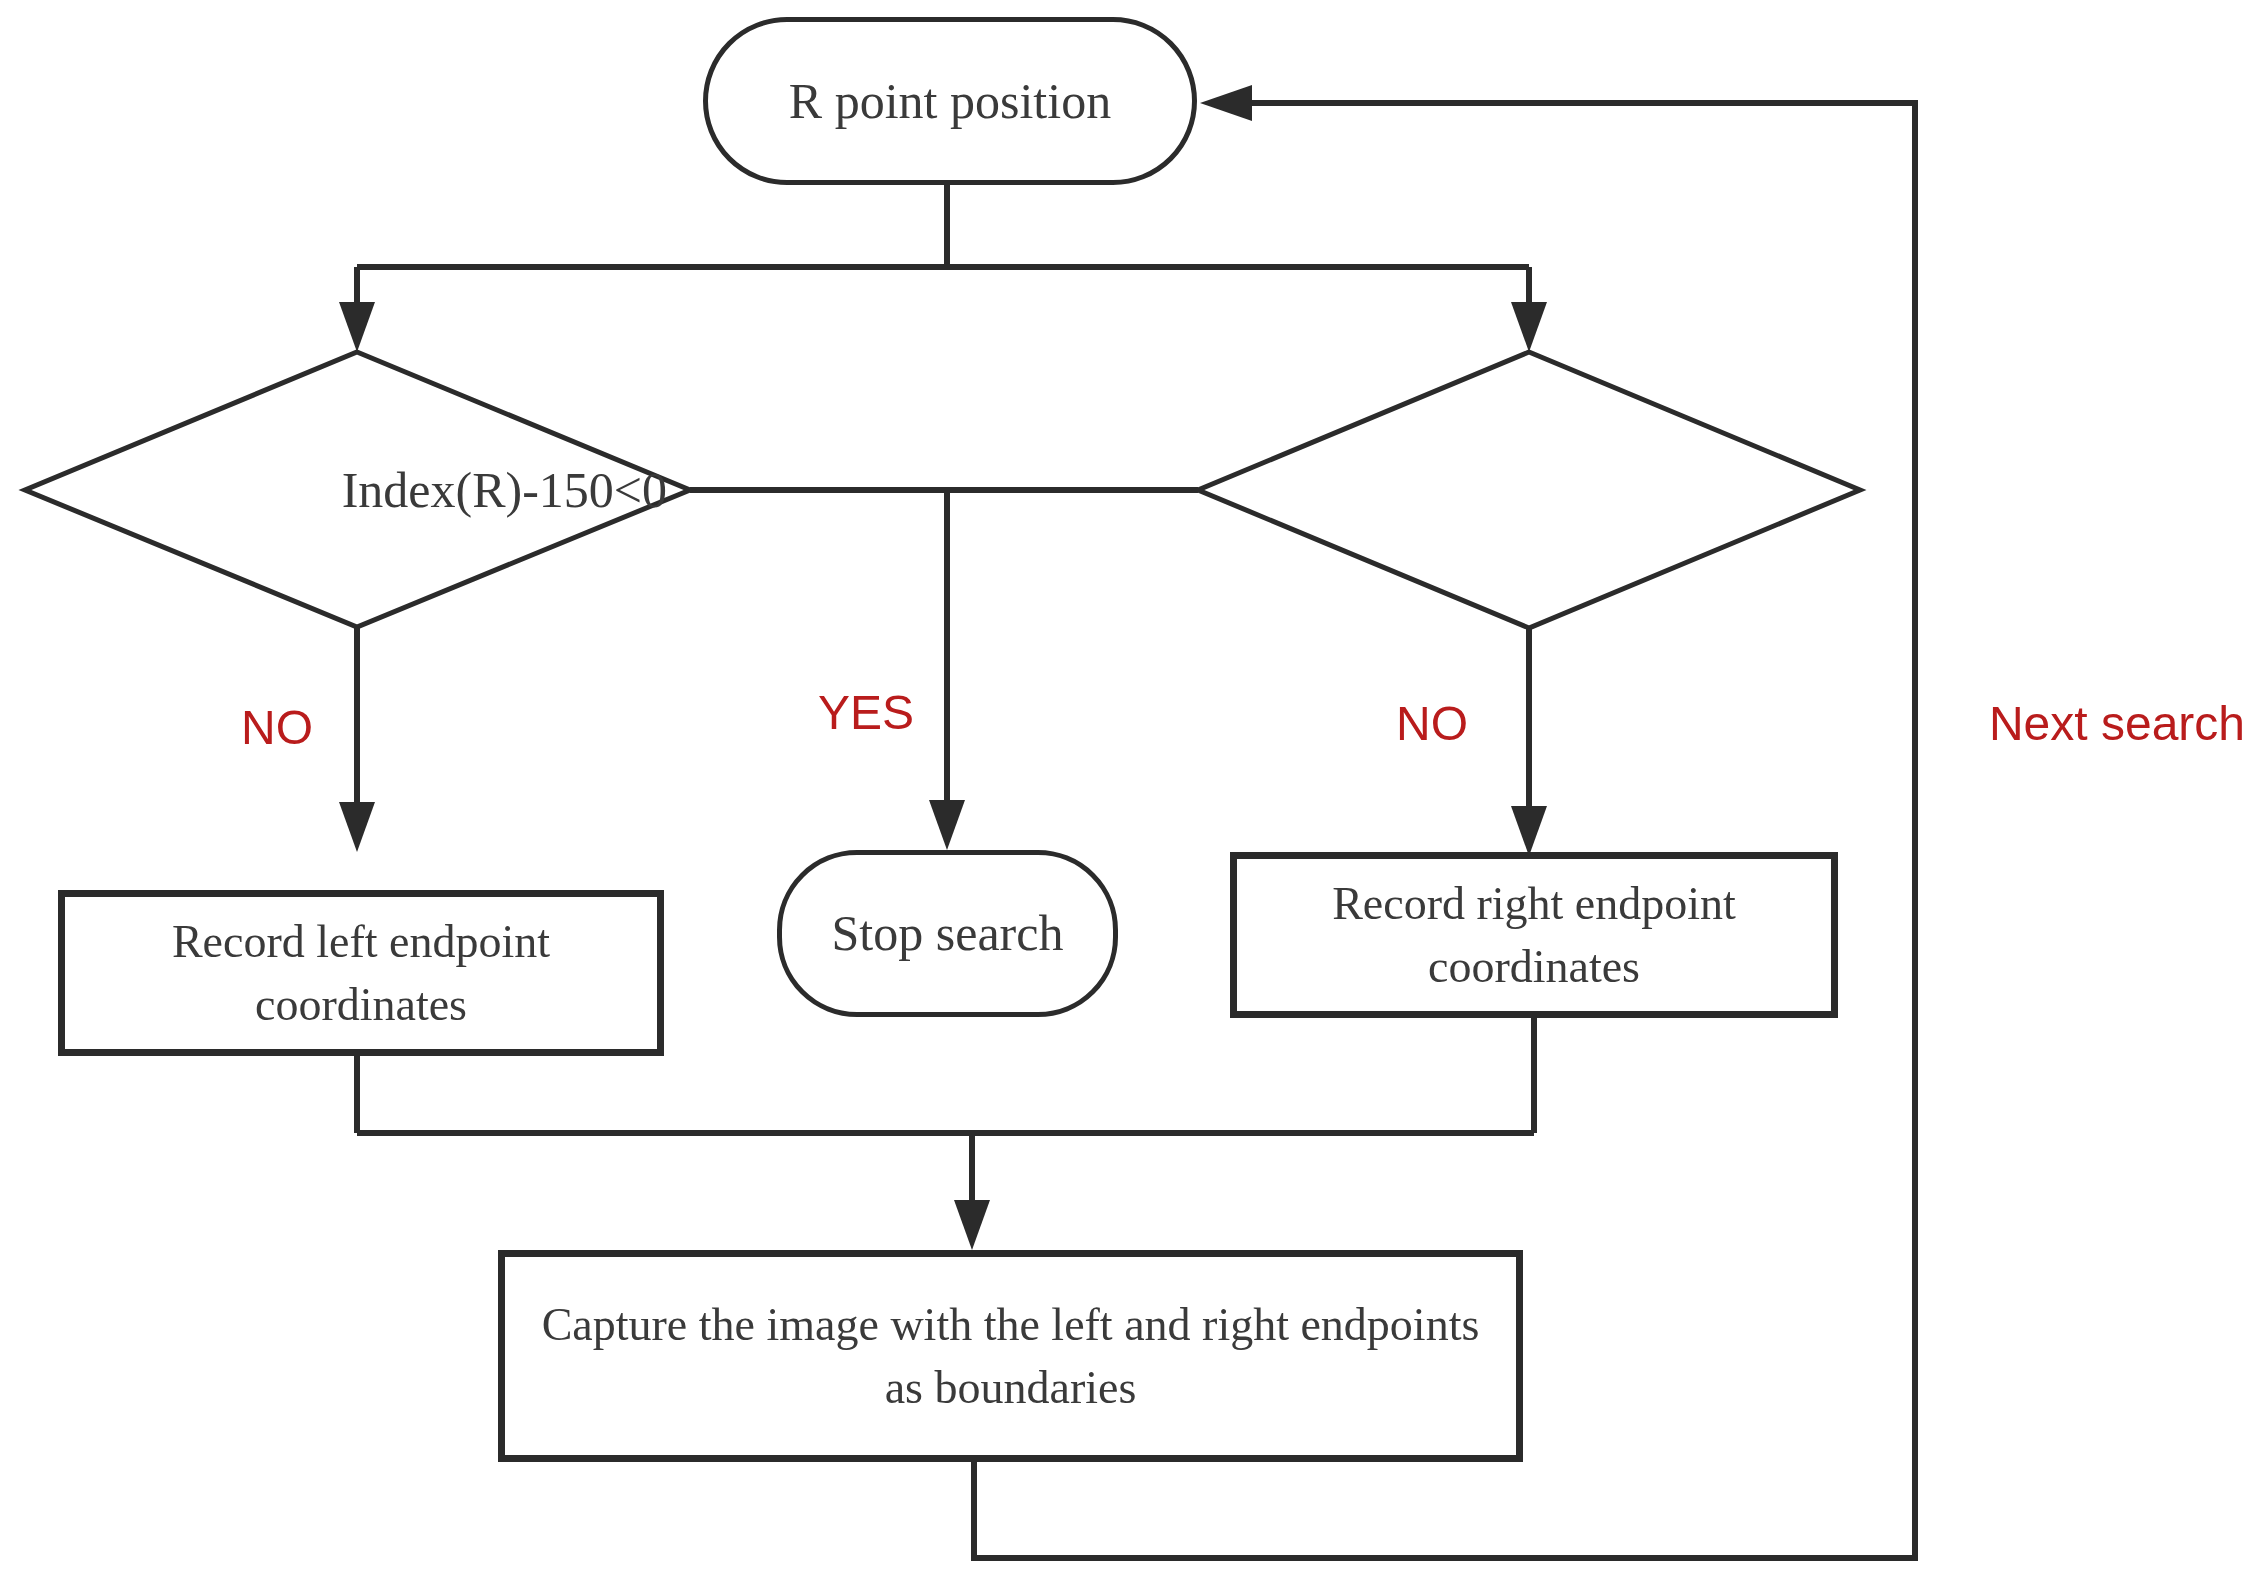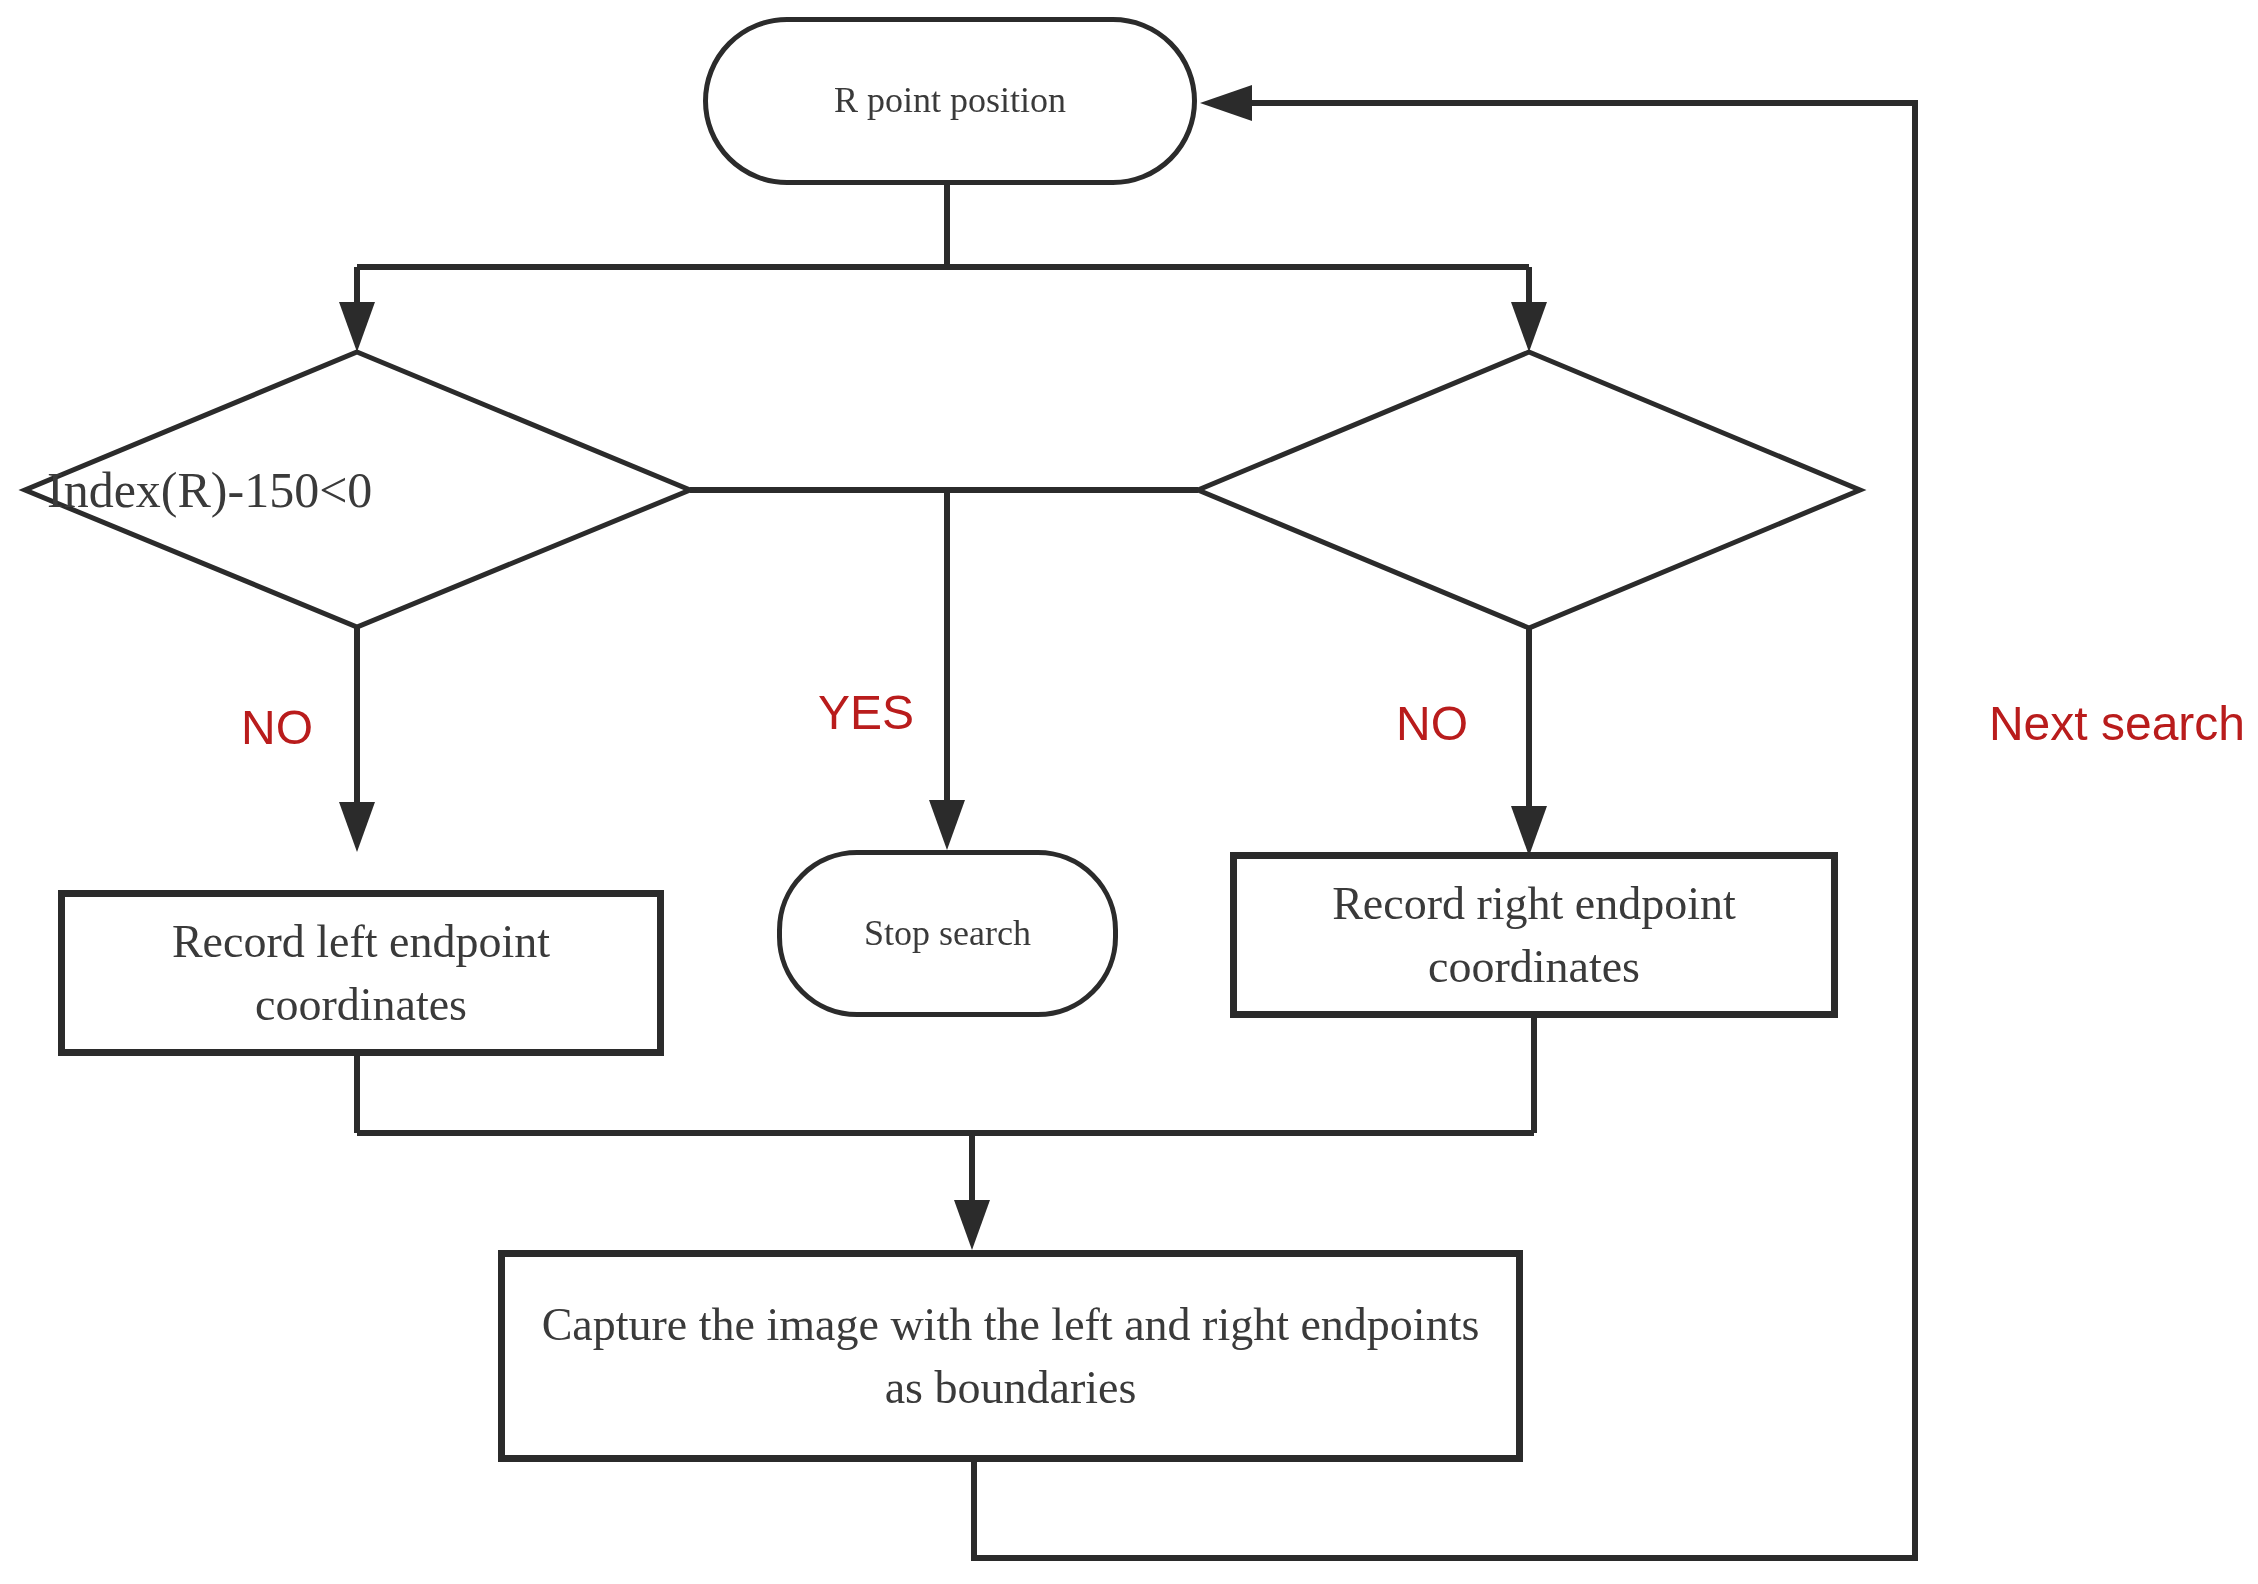--- a/index.html
+++ b/index.html
@@ -27,33 +27,33 @@
     align-items: center;
     justify-content: center;
     text-align: center;
     color: #3a3a3a;
     background: #ffffff;
     line-height: 1.38;
   }
   .terminal {
     border: 5px solid #2b2b2b;
     border-radius: 84px;
-    font-size: 36px;
+    font-size: 50px;
     justify-content: center;
   }
   .process {
     border: 7px solid #2b2b2b;
     font-size: 46px;
   }
   .diamond-label {
     position: absolute;
     box-sizing: border-box;
     display: flex;
     align-items: center;
-    justify-content: flex-start;
+    justify-content: flex-end;
     text-align: center;
     color: #3a3a3a;
     background: transparent;
     font-size: 50px;
   }
   .edge-label {
     position: absolute;
     box-sizing: border-box;
     height: 60px;
     line-height: 60px;

